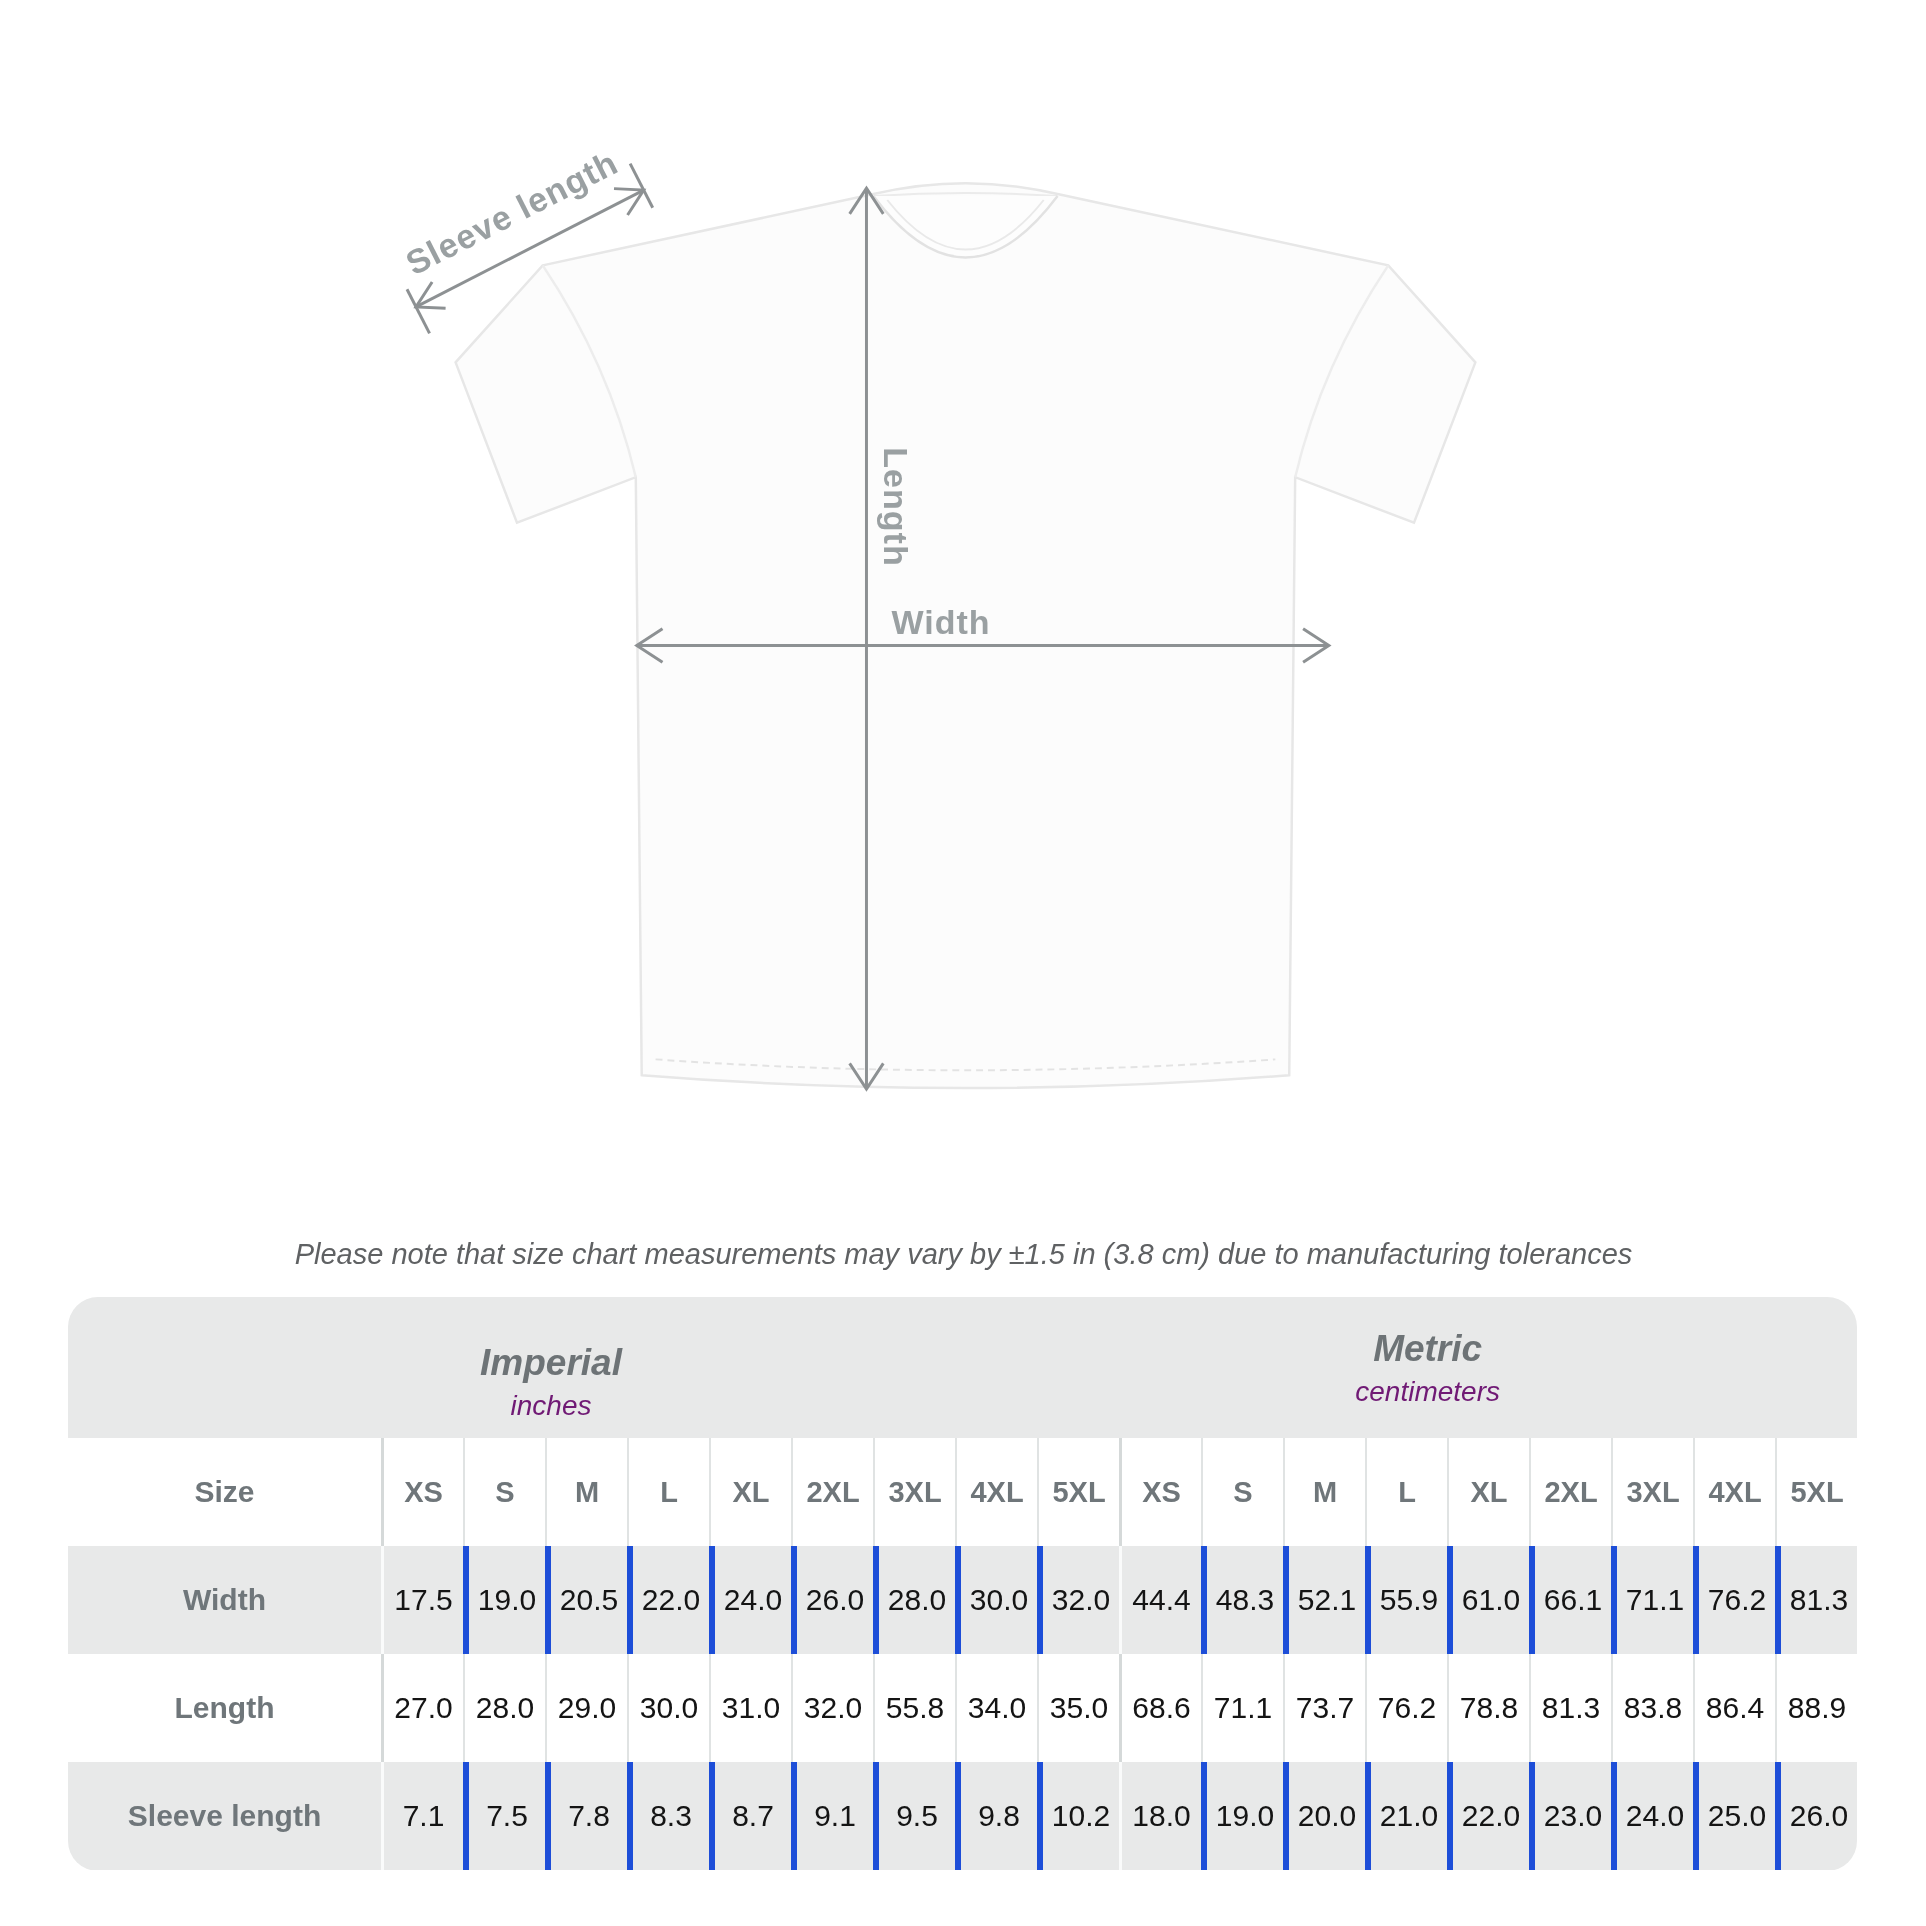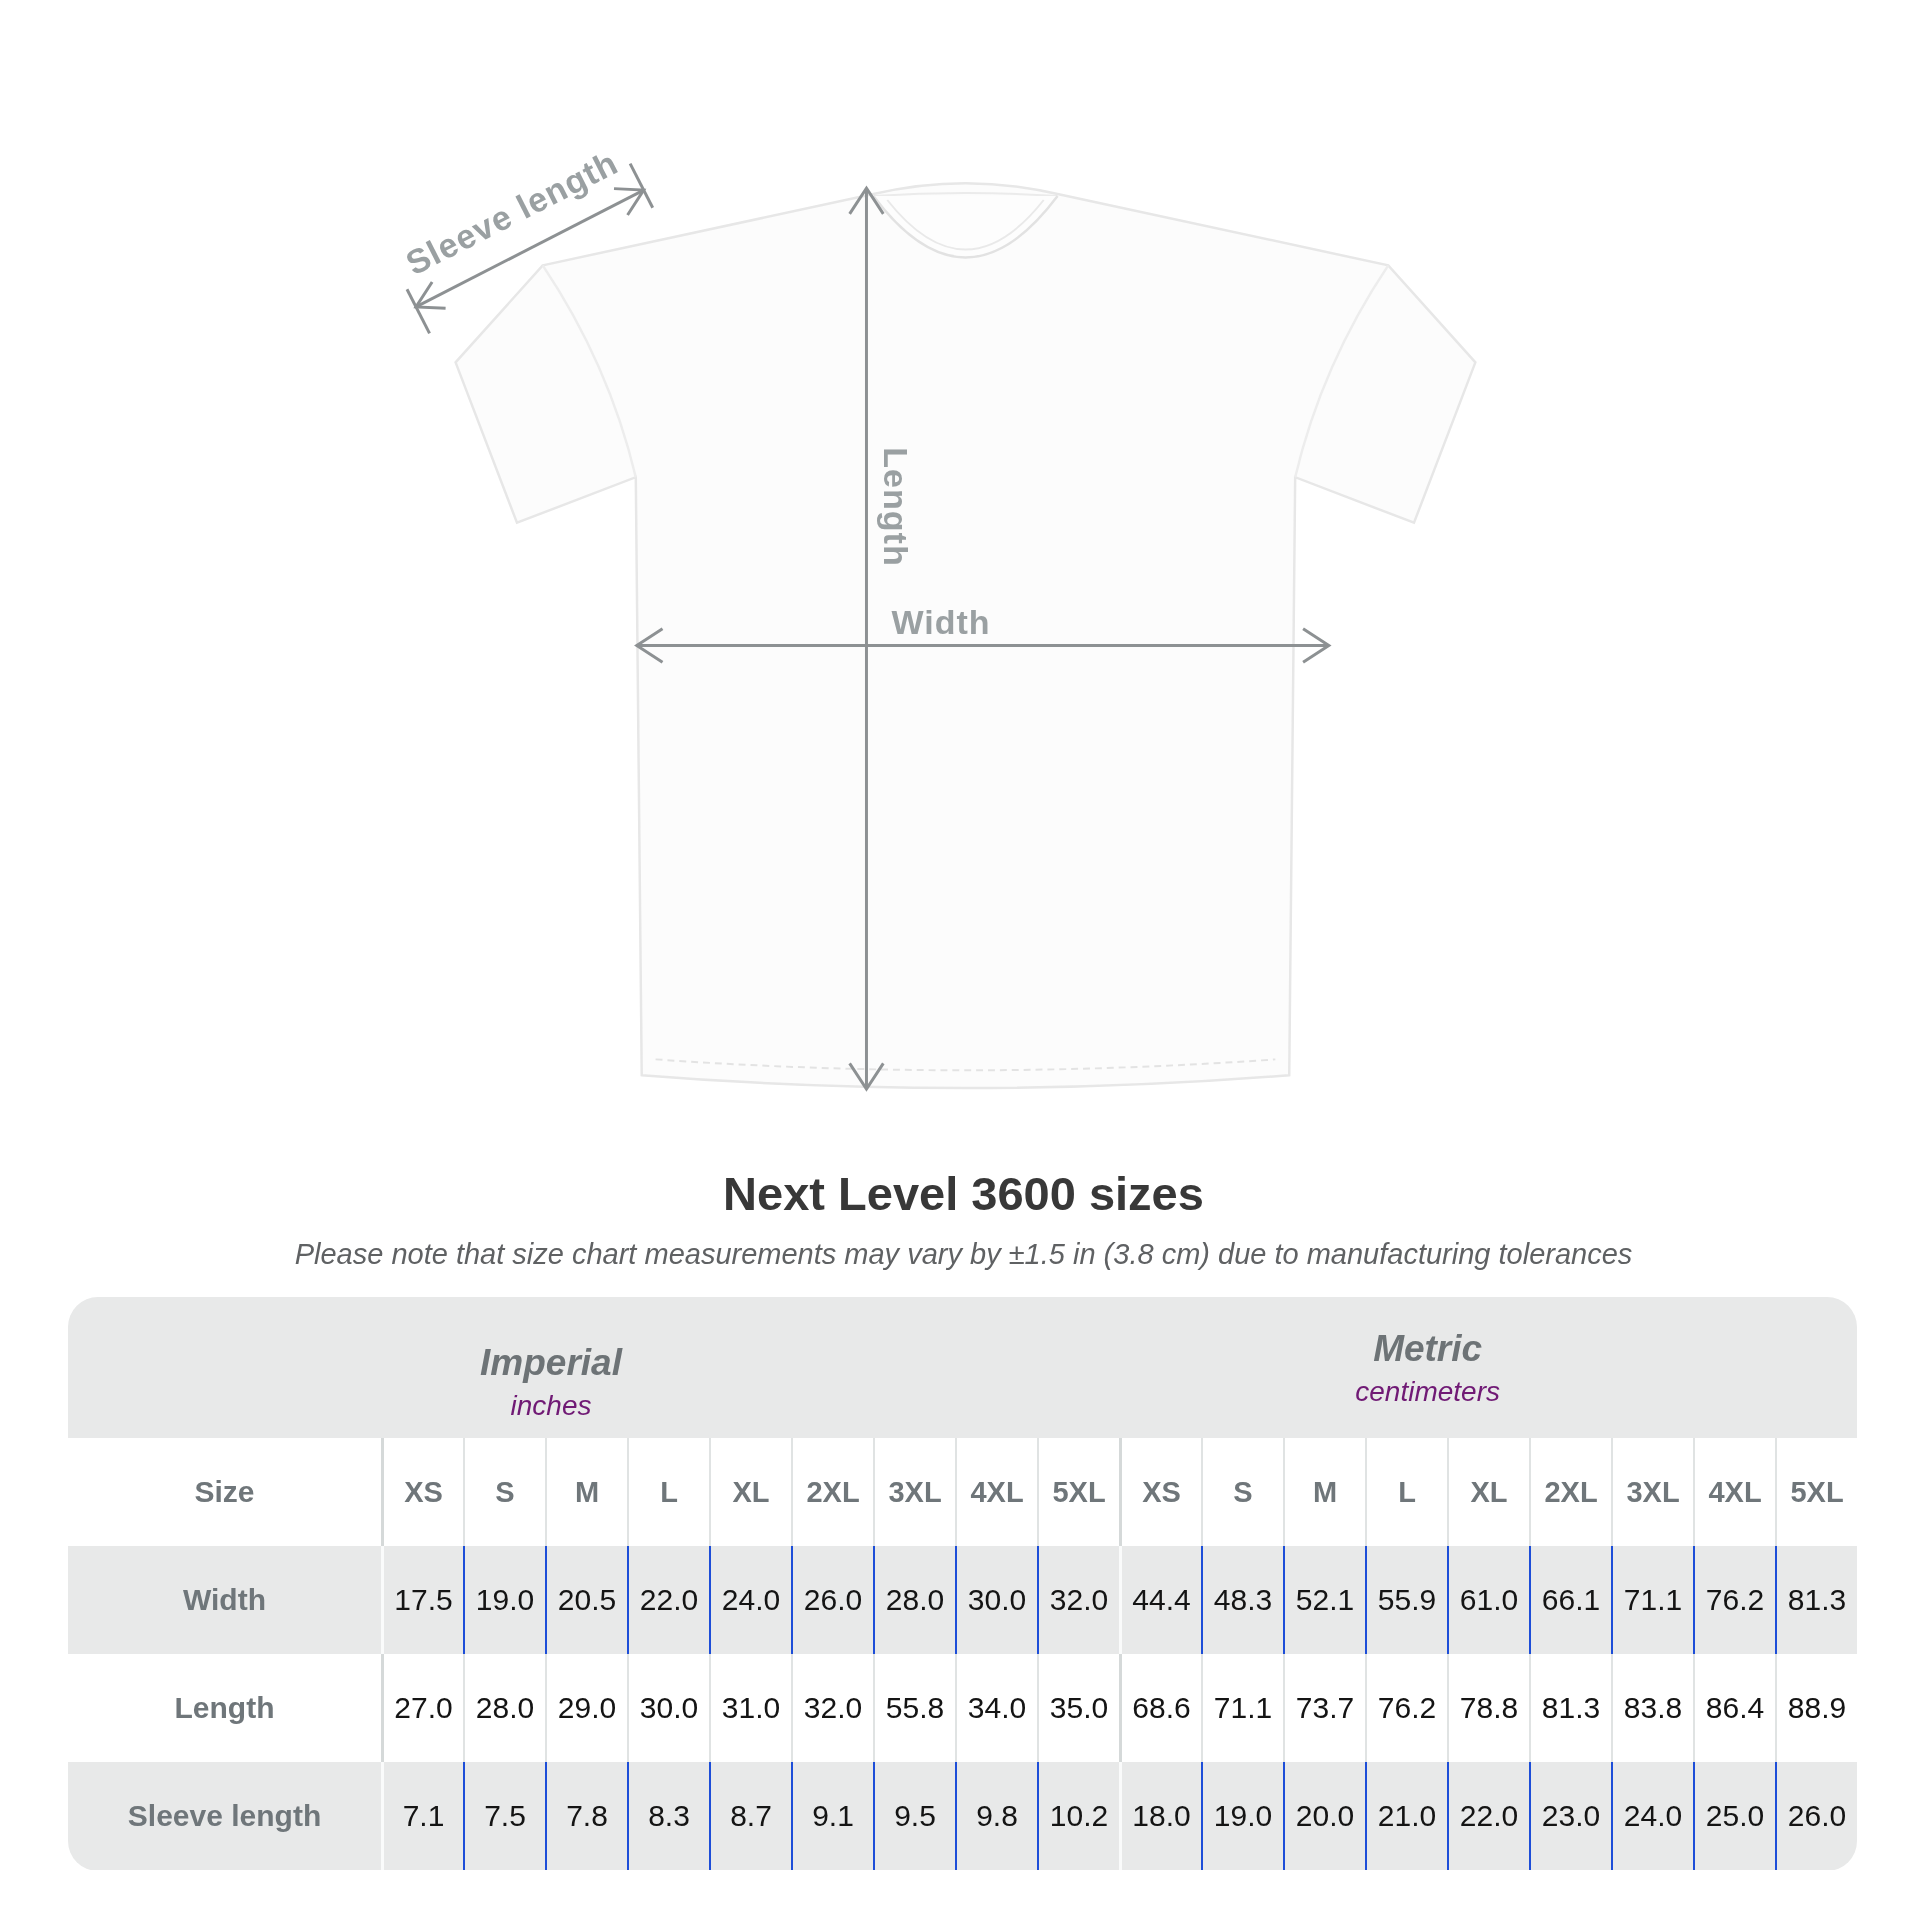--- a/index.html
+++ b/index.html
@@ -32,21 +32,21 @@
   .group .g-unit{font-size:28px;font-style:italic;margin-top:6px;color:#701a75;}
 
   .trow{display:grid;grid-template-columns:313px repeat(18,1fr);height:108px;}
   .rw{background:#ffffff;}
   .rg{background:#e8e9e9;}
   .c{display:flex;align-items:center;justify-content:center;}
   .lab{font-weight:bold;color:#6f767a;font-size:30px;}
   .h{font-weight:bold;color:#6f767a;font-size:29px;}
   .v{color:#141414;font-size:30px;}
   .rw .d{border-left:2px solid #e0e3e3;}
-  .rg .d{border-left:2px solid #1d4ed8;}
+  .rg .d{border-left:6px solid #1d4ed8;}
   .rw .strong{border-left-width:3px;border-left-color:#d5d9d9;}
   .rg .strong{border-left-width:3px;border-left-color:#fafbfb;}
 </style>
 </head>
 <body>
 
 <div class="page">
 
   <div class="diagram">
     <svg width="1927" height="1297" viewBox="0 0 1946 1310">
@@ -84,21 +84,20 @@
           <line x1="410.9" y1="292.2" x2="433.7" y2="336.7"></line>
           <line x1="636.3" y1="165.3" x2="659.1" y2="209.8"></line>
         </g>
       </g>
     </svg>
     <div class="dim-label lbl-sleeve">Sleeve length</div>
     <div class="dim-label lbl-length">Length</div>
     <div class="dim-label lbl-width">Width</div>
   </div>
 
-  <div class="chart-title">Next Level 3600 sizes</div>
   <div class="chart-subtitle">Please note that size chart measurements may vary by ±1.5 in (3.8 cm) due to manufacturing tolerances</div>
 
   <div class="size-table">
 
     <div class="band">
       <div class="group group-imperial">
         <div class="g-name">Imperial</div>
         <div class="g-unit">inches</div>
       </div>
       <div class="group group-metric">

